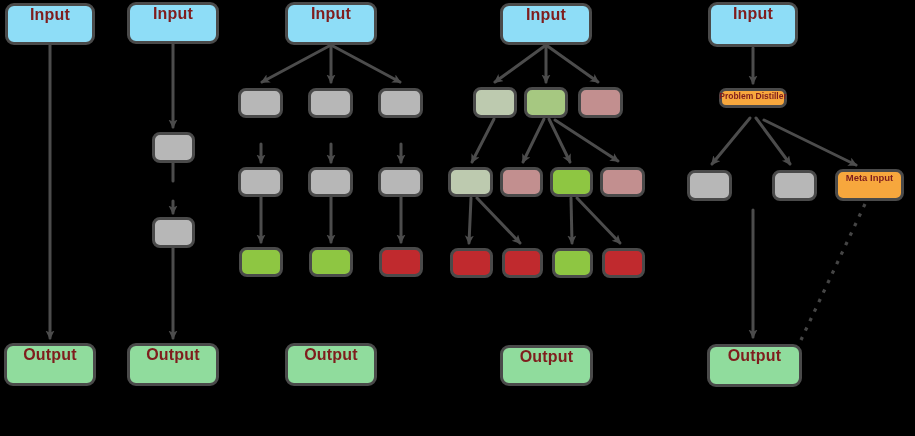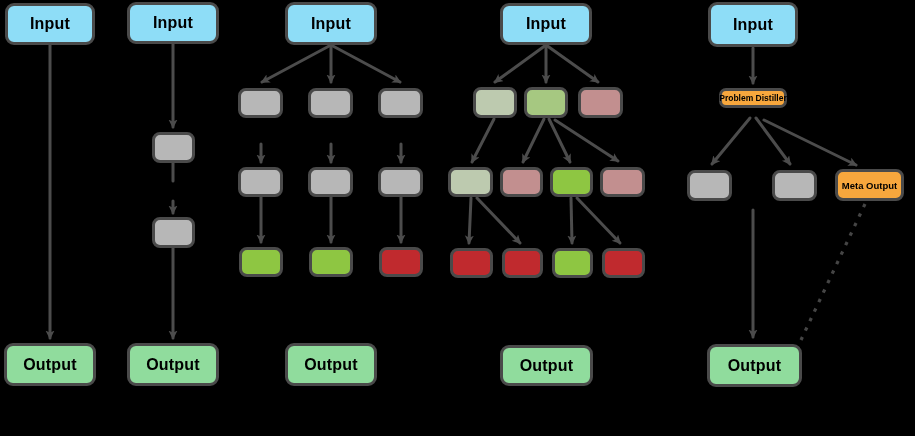--- a/index.html
+++ b/index.html
@@ -25,22 +25,22 @@
     font-family:"Liberation Sans",sans-serif;
     overflow:hidden;
   }
   #wires{position:absolute;left:0;top:0;width:915px;height:436px;}
   .arrow{stroke:var(--arrow);stroke-width:3;fill:none;stroke-linecap:round;}
   .dashed{stroke:var(--dash);stroke-width:3.2;fill:none;stroke-dasharray:3.5 7;stroke-linecap:butt;}
   .head{fill:var(--arrow);}
   .box{
     position:absolute;box-sizing:border-box;
     border:3px solid var(--border);border-radius:8px;
-    display:flex;align-items:center;justify-content:center;
-    color:#000000;
+    display:flex;justify-content:center;
+    color:#7f1d1d;
   }
   .big{border-radius:9px;font-size:16px;font-weight:600;letter-spacing:.2px;}
   .tag{font-size:8.5px;font-weight:600;white-space:nowrap;border-radius:7px;}
   .tag2{font-size:9.5px;font-weight:600;white-space:nowrap;border-radius:8px;}
   .f-blue{background:var(--blue);}
   .f-greenout{background:var(--green-out);}
   .f-gray{background:var(--gray);}
   .f-sage{background:var(--sage);}
   .f-midgreen{background:var(--mid-green);}
   .f-green{background:var(--green);}
@@ -158,20 +158,20 @@
   <div>
     <div class="box big f-blue" style="left:708px;top:2px;width:90px;height:45px">
       <span>Input</span>
     </div>
     <div class="box tag f-orange" style="left:719px;top:88px;width:68px;height:20px">
       <span>Problem Distiller</span>
     </div>
     <div class="box f-gray" style="left:687px;top:170px;width:45px;height:31px"></div>
     <div class="box f-gray" style="left:772px;top:170px;width:45px;height:31px"></div>
     <div class="box tag2 f-orange" style="left:835px;top:169px;width:69px;height:32px">
-      <span>Meta Output</span>
+      <span>Meta Input</span>
     </div>
     <div class="box big f-greenout" style="left:707px;top:344px;width:95px;height:43px">
       <span>Output</span>
     </div>
   </div>
 
 </div>
 
 </body></html>

